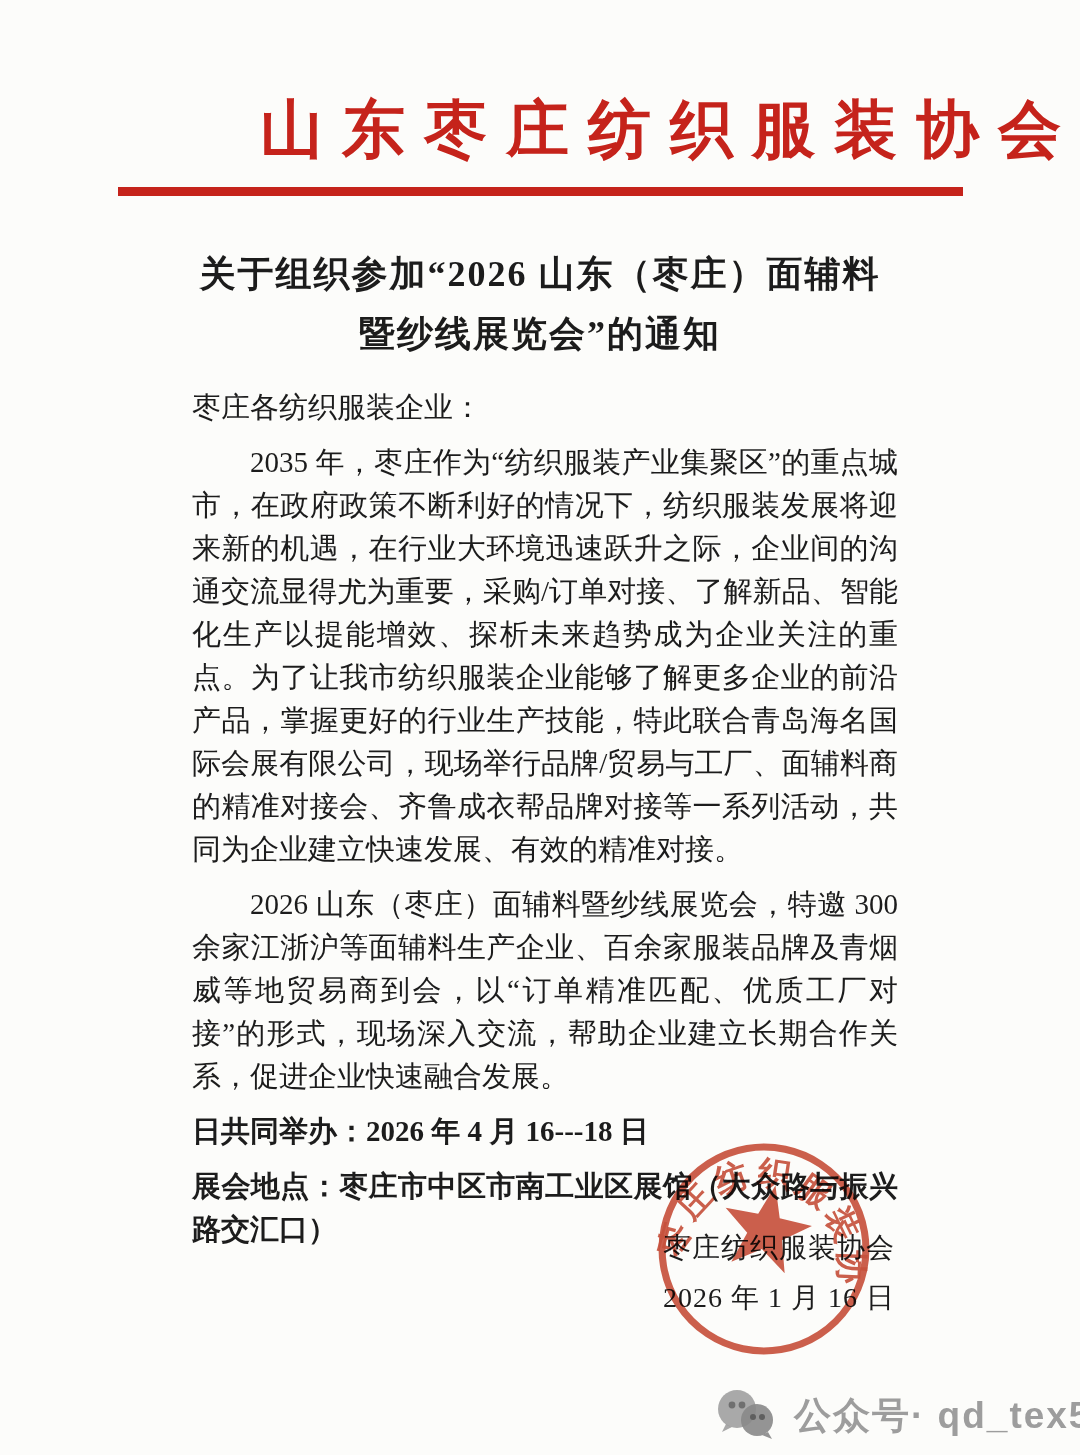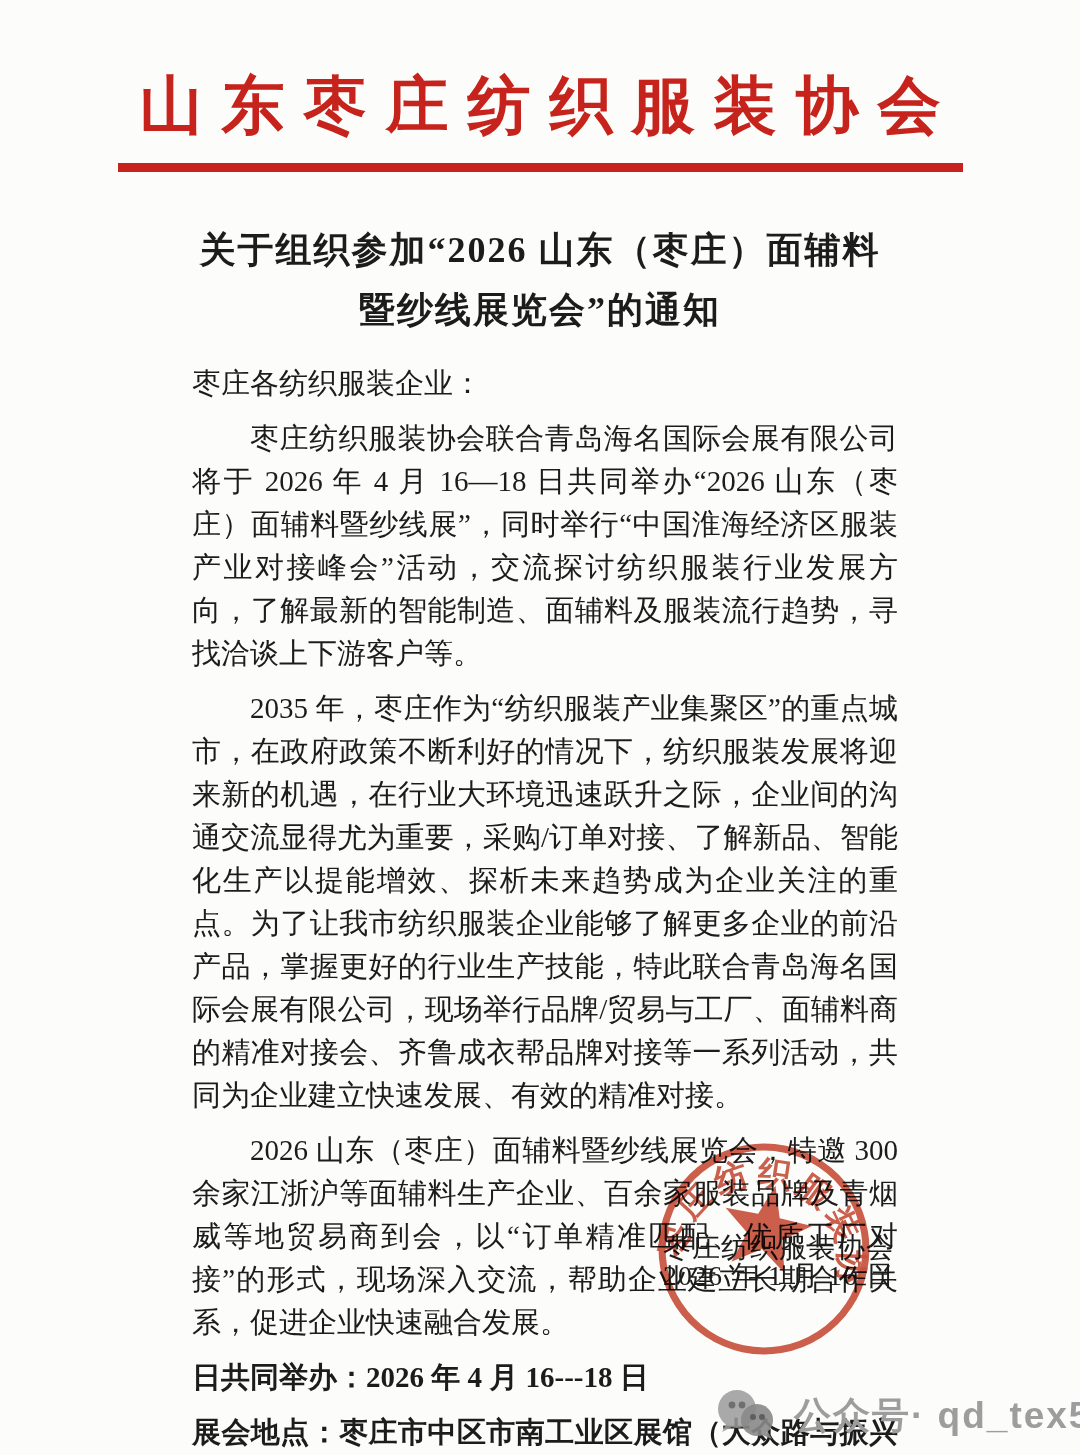--- a/index.html
+++ b/index.html
@@ -8,22 +8,22 @@
     width: 1080px;
     height: 1455px;
     margin: 0 auto;
     background: #fcfcfa;
     overflow: hidden;
     font-family: "Liberation Serif", serif;
     color: #1c1c1c;
   }
   
   .org-header {
-    padding-top: 72px;
-    text-align: center;
+    padding-top: 96px;
+    text-align: right;
     font-size: 63px;
     font-weight: 700;
     letter-spacing: 19px;
     text-indent: 19px;
     color: #c5231b;
     line-height: 1.1;
     white-space: nowrap;
   }
   .red-rule {
     width: 845px;
@@ -56,21 +56,21 @@
   
   .signature {
     position: absolute;
     left: 663px;
     top: 1234px;
     font-size: 28px;
     line-height: 28px;
     z-index: 1;
   }
   .signature .sig-org { letter-spacing: 1px; }
-  .signature .sig-date { letter-spacing: 1px; }
+  .signature .sig-date { margin-top: 22px; letter-spacing: 1px; }
   
   .seal {
     position: absolute;
     left: 653px;
     top: 1138px;
     width: 222px;
     height: 222px;
     z-index: 2;
     mix-blend-mode: multiply;
     opacity: 0.88;
@@ -102,21 +102,20 @@
   <div class="org-header">山东枣庄纺织服装协会</div>
   <div class="red-rule"></div>
 
   <div class="doc-title">
     <div>关于组织参加“2026 山东（枣庄）面辅料</div>
     <div>暨纱线展览会”的通知</div>
   </div>
 
   <main class="doc-body">
     <p class="salutation">枣庄各纺织服装企业：</p>
-    <p class="para">枣庄纺织服装协会联合青岛海名国际会展有限公司将于 2026 年 4 月 16—18 日共同举办“2026 山东（枣庄）面辅料暨纱线展”，同时举行“中国淮海经济区服装产业对接峰会”活动，交流探讨纺织服装行业发展方向，了解最新的智能制造、面辅料及服装流行趋势，寻找洽谈上下游客户等。</p>
     <p class="para">2035 年，枣庄作为“纺织服装产业集聚区”的重点城市，在政府政策不断利好的情况下，纺织服装发展将迎来新的机遇，在行业大环境迅速跃升之际，企业间的沟通交流显得尤为重要，采购/订单对接、了解新品、智能化生产以提能增效、探析未来趋势成为企业关注的重点。为了让我市纺织服装企业能够了解更多企业的前沿产品，掌握更好的行业生产技能，特此联合青岛海名国际会展有限公司，现场举行品牌/贸易与工厂、面辅料商的精准对接会、齐鲁成衣帮品牌对接等一系列活动，共同为企业建立快速发展、有效的精准对接。</p>
     <p class="para">2026 山东（枣庄）面辅料暨纱线展览会，特邀 300 余家江浙沪等面辅料生产企业、百余家服装品牌及青烟威等地贸易商到会，以“订单精准匹配、优质工厂对接”的形式，现场深入交流，帮助企业建立长期合作关系，促进企业快速融合发展。</p>
     <p class="event-line"><span>日共同举办：</span><span class="event-value">2026 年 4 月 16---18 日</span></p>
     <p class="event-line"><span>展会地点：</span><span class="event-value">枣庄市中区市南工业区展馆（大众路与振兴路交汇口）</span></p>
   </main>
 
   <div class="signature">
     <div class="sig-org">枣庄纺织服装协会</div>
     <div class="sig-date">2026 年 1 月 16 日</div>
   </div>

